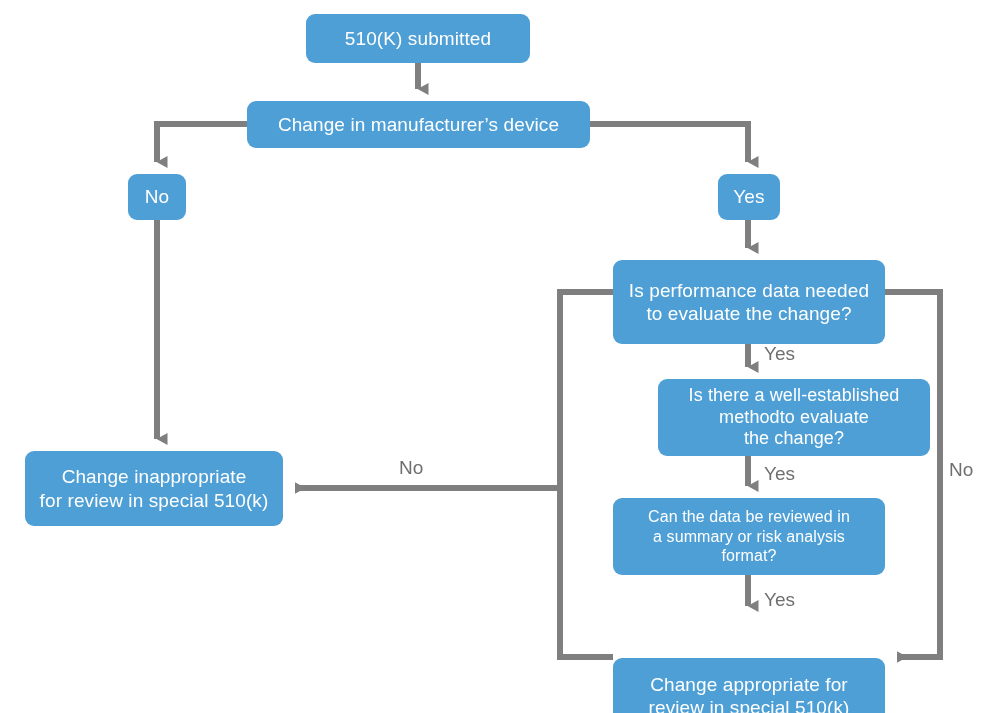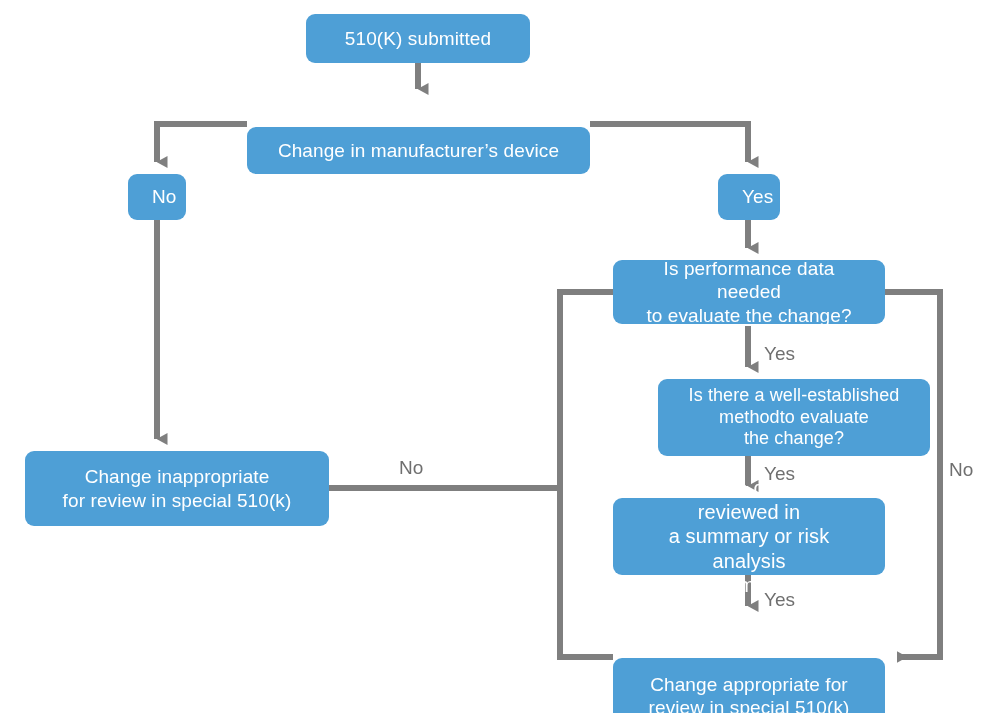--- a/index.html
+++ b/index.html
@@ -28,21 +28,21 @@
     position: absolute;
     box-sizing: border-box;
     background: #4e9fd6;
     border-radius: 9px;
     color: #ffffff;
     display: flex;
     align-items: center;
     justify-content: center;
     text-align: center;
     line-height: 1.22;
-    padding: 2px 24px;
+    padding: 2px 12px;
     letter-spacing: 0.1px;
     z-index: 2;
   }
   .node-text {
     display: block;
     width: 100%;
     white-space: pre-line;
   }
   .edge-label {
     position: absolute;
@@ -91,55 +91,55 @@
       <path d="M560,488 L295,488" marker-end="url(#arrow-left)"></path>
 
       <path d="M885,292 L940,292 L940,657 L897,657" marker-end="url(#arrow-left)"></path>
     </g>
   </svg>
 
   <div class="node" style="left:306px; top:14px; width:224px; height:49px; font-size:19px;">
     <span class="node-text">510(K) submitted</span>
   </div>
 
-  <div class="node" style="left:247px; top:101px; width:343px; height:47px; font-size:19px;margin-top:26px;">
+  <div class="node" style="left:247px; top:101px; width:343px; height:47px; font-size:19px;">
     <span class="node-text">Change in manufacturer’s device</span>
   </div>
 
   <div class="node" style="left:128px; top:174px; width:58px; height:46px; font-size:19px;">
     <span class="node-text">No</span>
   </div>
 
   <div class="node" style="left:718px; top:174px; width:62px; height:46px; font-size:19px;">
     <span class="node-text">Yes</span>
   </div>
 
-  <div class="node" style="left:613px; top:260px; width:272px; height:64px; font-size:19px;text-align:center;">
+  <div class="node" style="left:613px; top:260px; width:272px; height:84px; font-size:19px;text-align:center;">
     <span class="node-text">Is performance data needed
 to evaluate the change?</span>
   </div>
 
   <div class="node" style="left:613px; top:379px; width:272px; height:77px; font-size:18px;margin-left:45px;">
     <span class="node-text">Is there a well-established
 methodto evaluate
 the change?</span>
   </div>
 
-  <div class="node" style="left:613px; top:498px; width:272px; height:77px; font-size:20px;">
+  <div class="node" style="left:613px; top:498px; width:272px; height:77px; font-size:16px;">
     <span class="node-text">Can the data be reviewed in
 a summary or risk analysis
 format?</span>
   </div>
 
   <div class="node" style="left:613px; top:618px; width:272px; height:76px; font-size:19px;margin-top:40px;">
     <span class="node-text">Change appropriate for
 review in special 510(k)</span>
   </div>
 
-  <div class="node" style="left:25px; top:451px; width:304px; height:75px; font-size:19px;">
+  <div class="node" style="left:25px; top:451px; width:258px; height:75px; font-size:19px;">
     <span class="node-text">Change inappropriate
 for review in special 510(k)</span>
   </div>
 
   <div class="edge-label" style="left:764px; top:344px;">Yes</div>
   <div class="edge-label" style="left:764px; top:464px;">Yes</div>
   <div class="edge-label" style="left:764px; top:590px;">Yes</div>
   <div class="edge-label" style="left:399px; top:458px;">No</div>
   <div class="edge-label" style="left:949px; top:460px;">No</div>
 

